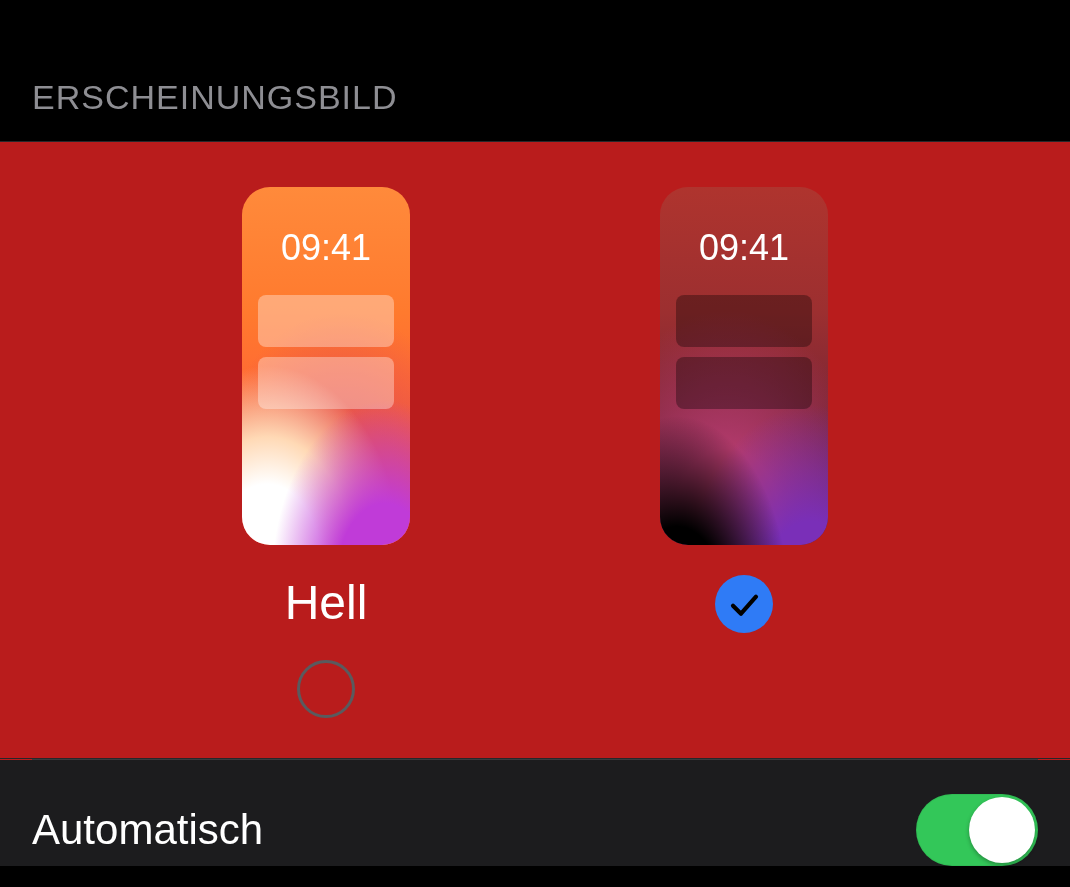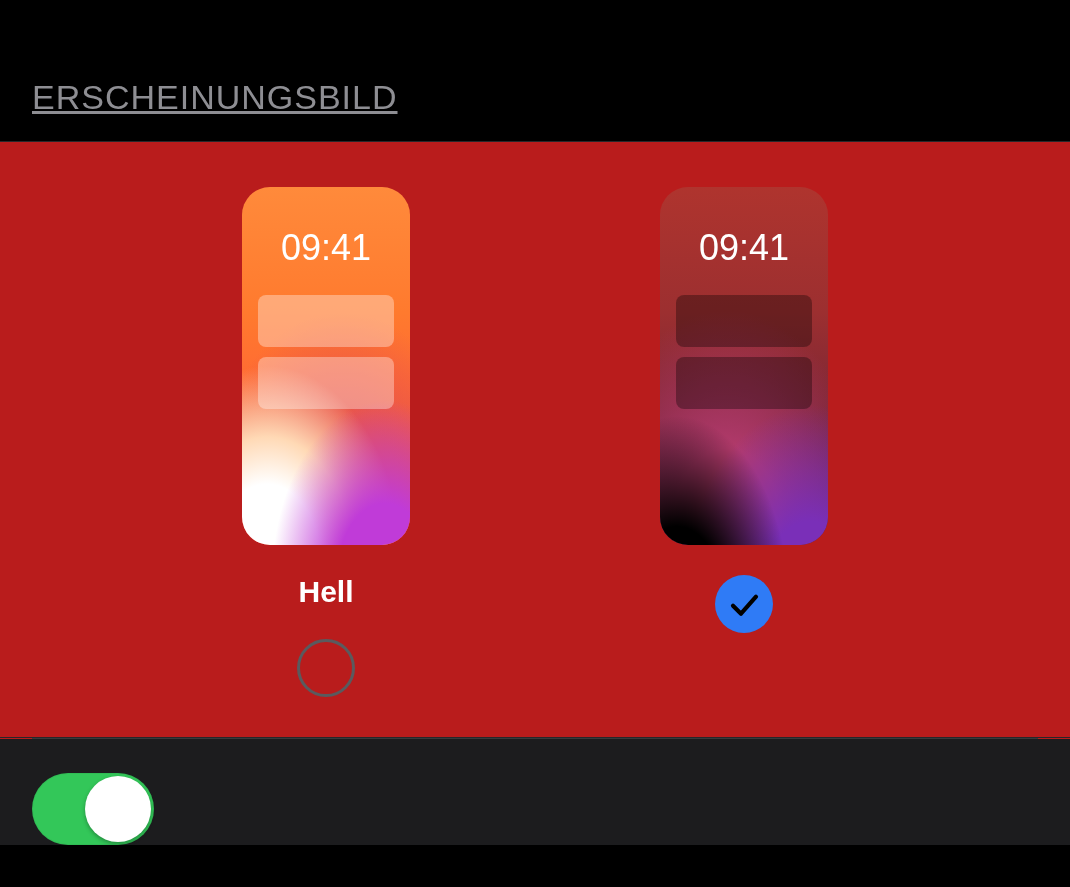--- a/index.html
+++ b/index.html
@@ -11,21 +11,20 @@
     color: #fff;
     overflow: hidden;
   }
 
   .section-header {
     padding: 78px 0 24px 32px;
     font-size: 34px;
     letter-spacing: 1px;
     color: #8e8e93;
     font-weight: 400;
-    text-decoration: underline;
   }
 
   .appearance-panel {
     background: #b91c1c;
     width: 100%;
     padding: 45px 0 40px 0;
     border-top: 1px solid #27272a;
   }
 
   .options-row {
@@ -85,22 +84,22 @@
   .phone .widget {
     height: 52px;
     border-radius: 8px;
     margin-bottom: 10px;
   }
   .phone-light .widget { background: rgba(255,255,255,0.35); }
   .phone-dark  .widget { background: rgba(0,0,0,0.32); }
 
   .option-label {
     margin-top: 30px;
-    font-size: 30px;
-    font-weight: 700;
+    font-size: 48px;
+    font-weight: 400;
     color: #fff;
   }
 
   .radio {
     margin-top: 30px;
     width: 58px; height: 58px;
     border-radius: 50%;
     position: relative;
   }
   .radio.unchecked {
@@ -189,17 +188,18 @@
         </svg>
       </div>
     </div>
 
   </div>
 </div>
 
 <div class="appearance-panel" style="padding:0;">
   <div class="divider"></div>
   <div class="auto-row">
+    <div class="label">Automatisch</div>
     <div class="toggle">
       <div class="knob"></div>
     </div>
   </div>
 </div>
 
 </body></html>

